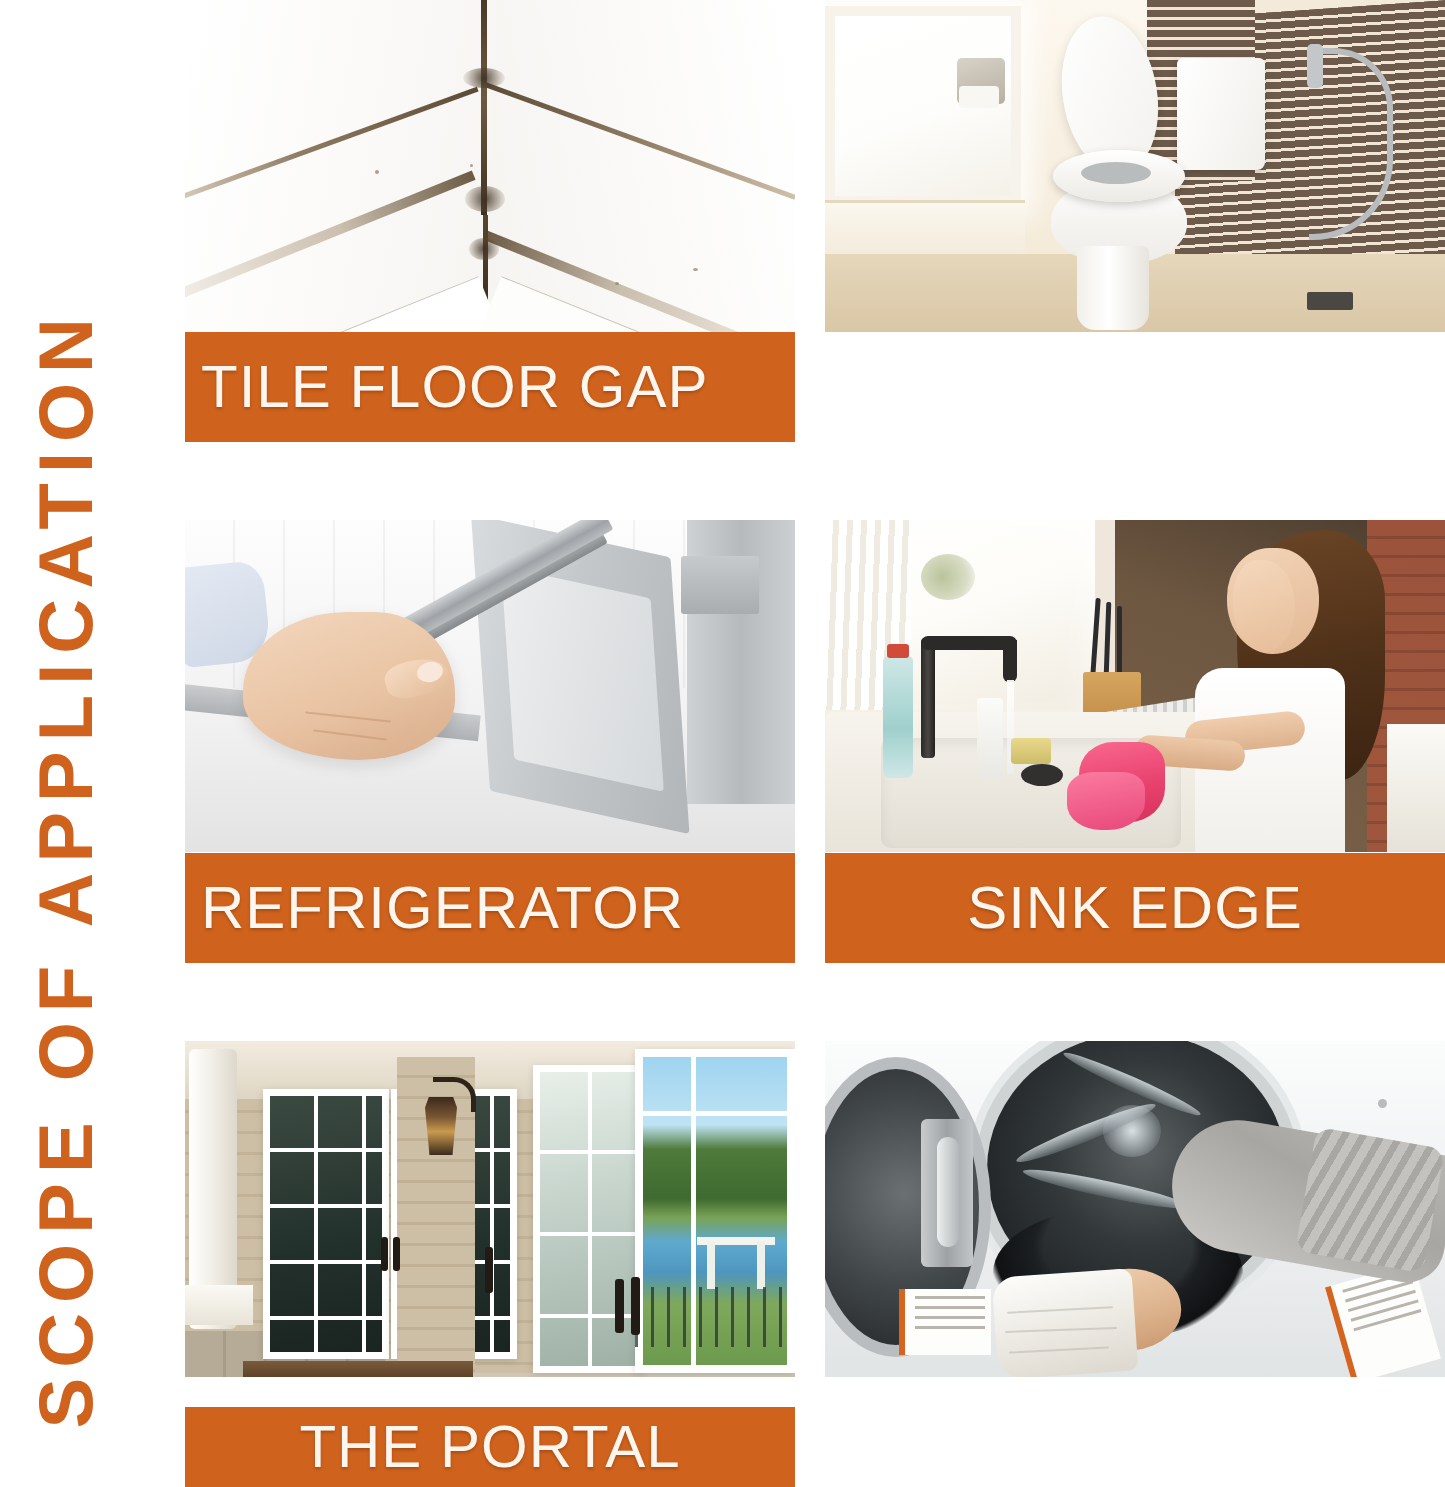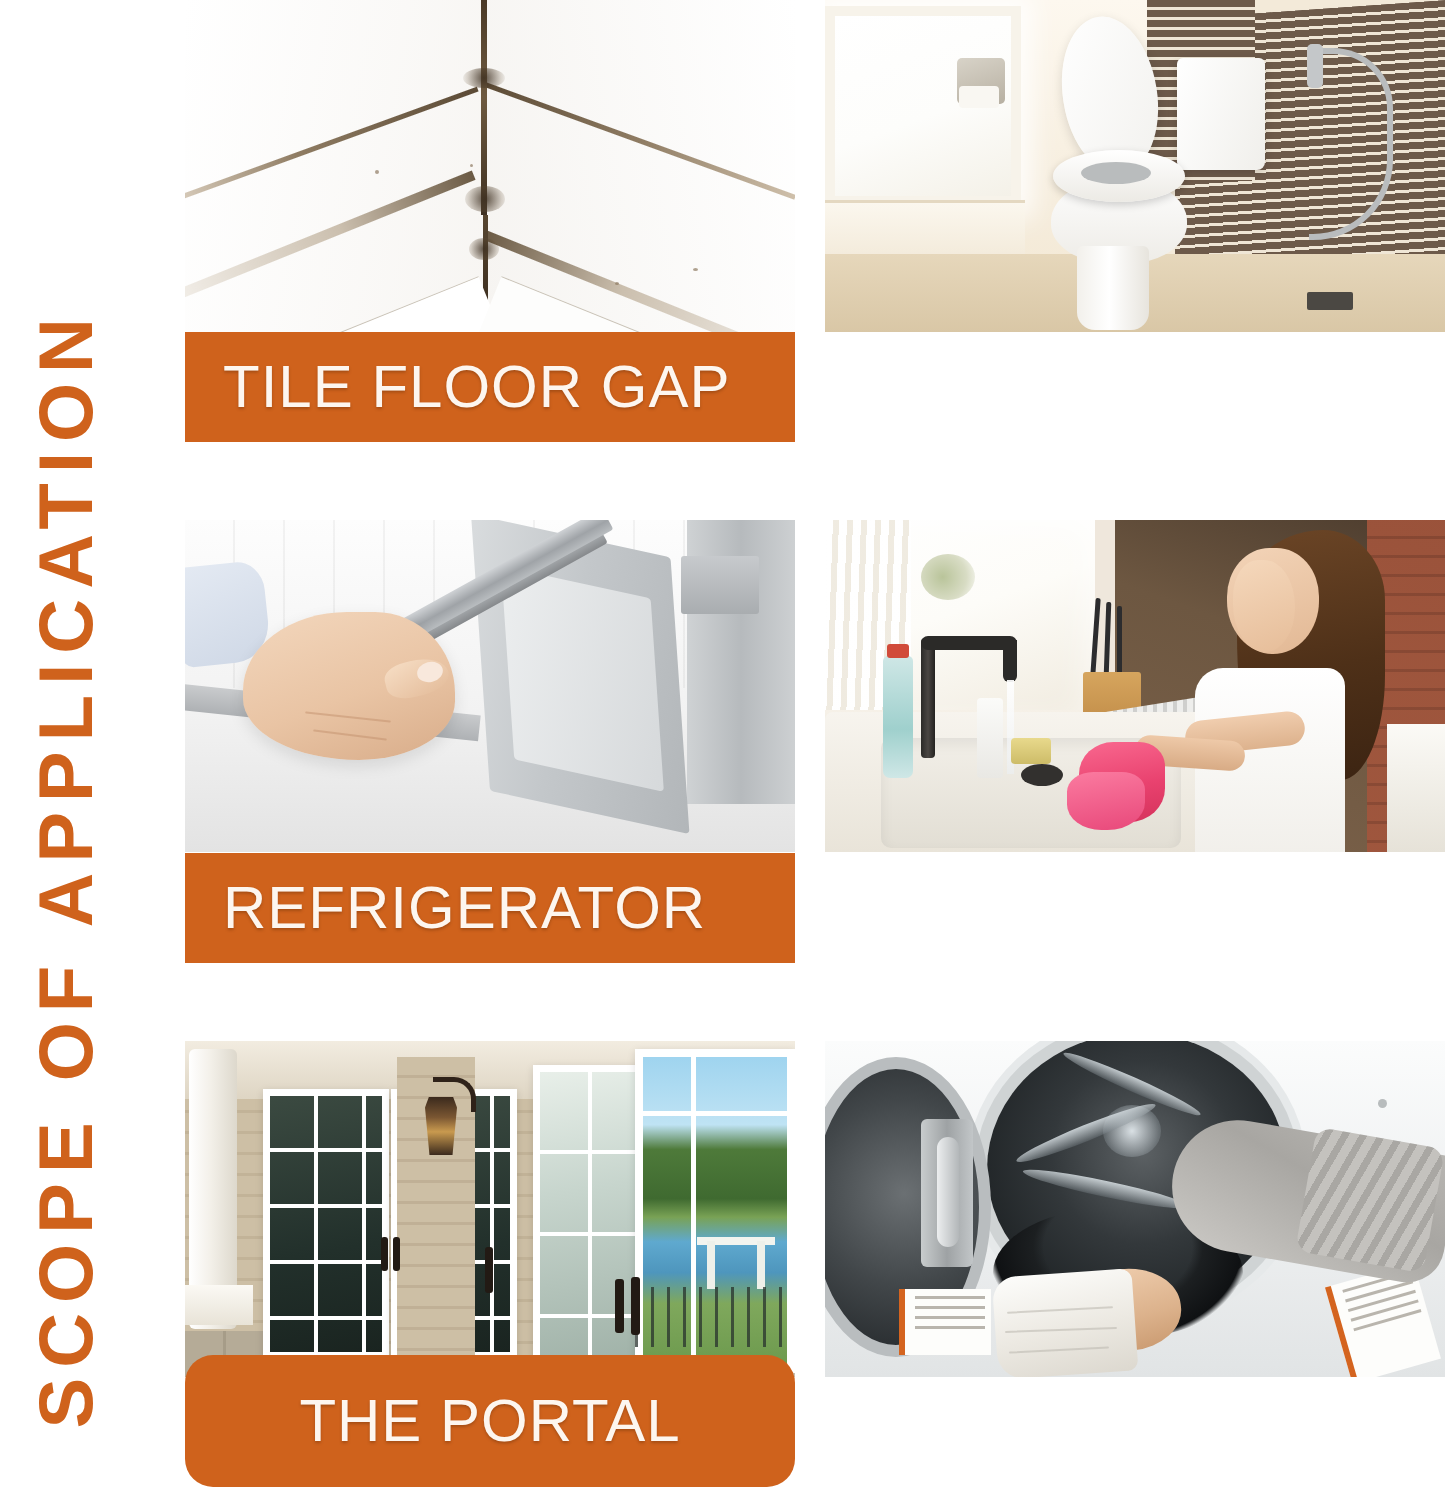--- a/index.html
+++ b/index.html
@@ -70,22 +70,22 @@
 
   .label-bar {
     position: absolute;
     left: 0; right: 0; bottom: 0;
     height: 110px;
     background: #cf621c;
     display: flex;
     align-items: center;
     box-sizing: border-box;
   }
-  .row-3 .label-bar { height: 132px; border-radius: 28px; }
-  .label-bar.align-left   { justify-content: flex-start; padding-left: 38px; }
+  .row-3 .label-bar { height: 80px; }
+  .label-bar.align-left   { justify-content: flex-start; padding-left: 16px; }
   .label-bar.align-center { justify-content: center; }
   .label-text {
     color: #fdf6ef;
     font-family: "Liberation Sans", sans-serif;
     font-weight: normal;
     font-size: 60px;
     letter-spacing: 1px;
     line-height: 1;
     white-space: nowrap;
     text-shadow: 0 2px 3px rgba(90,40,10,.35);
@@ -757,20 +757,23 @@
       <div class="sponge"></div>
       <div class="girl-hair"></div>
       <div class="girl-head"></div>
       <div class="girl-face-mask"></div>
       <div class="girl-body"></div>
       <div class="arm-upper"></div>
       <div class="arm-lower"></div>
       <div class="glove"></div>
       <div class="glove2"></div>
       <div class="stool"></div>
+    </div>
+    <div class="label-bar align-center">
+      <span class="label-text">SINK EDGE</span>
     </div>
   </div>
 
   <div class="cell col-left row-3">
     <div class="photo p-portal">
       <div class="siding"></div>
       <div class="soffit"></div>
       <div class="column"></div>
       <div class="column-base"></div>
       <div class="stonebase"></div>

